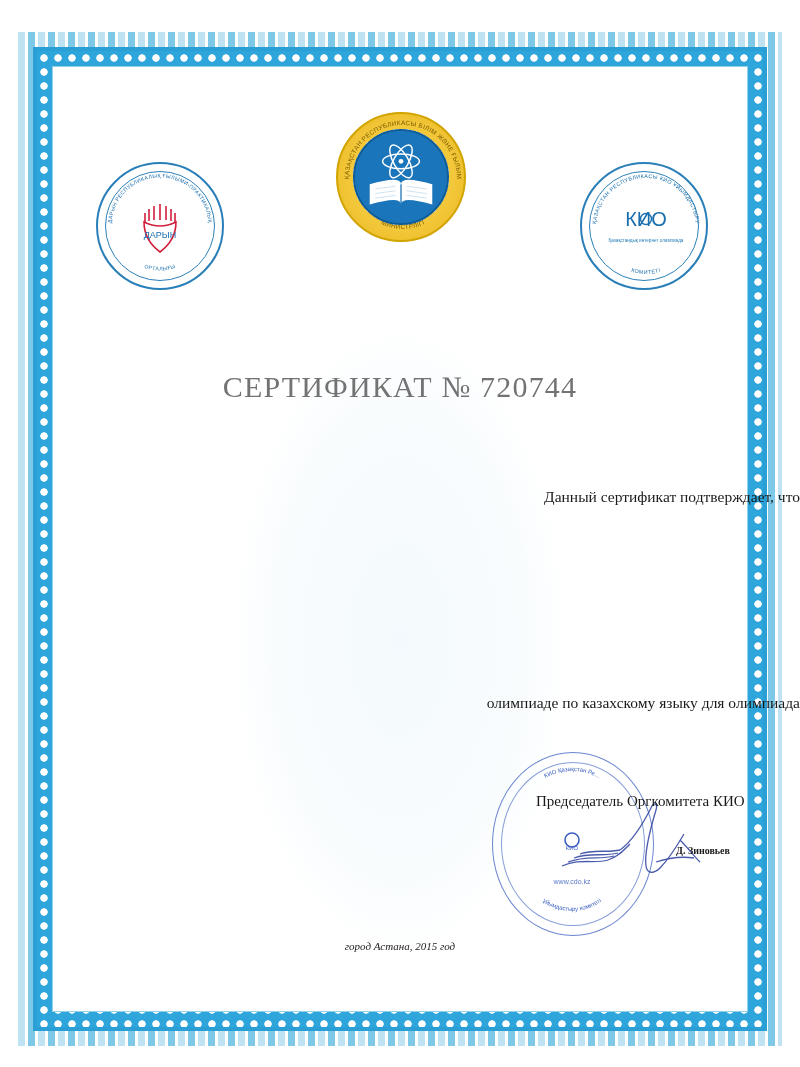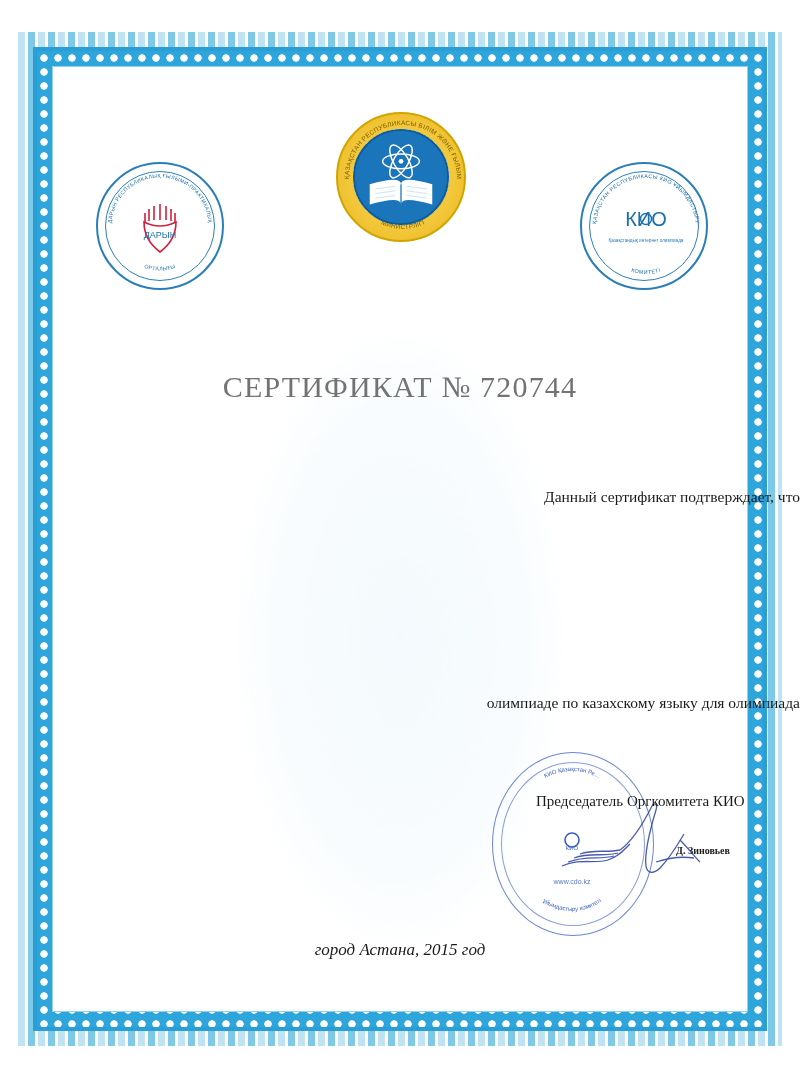--- a/index.html
+++ b/index.html
@@ -183,21 +183,21 @@
   .line-1 { top: 488px; font-size: 15.5px; }
   .line-2 { top: 560px; font-size: 15.5px; }
   .line-3 { top: 630px; font-size: 15.5px; }
   .line-4 { top: 694px; font-size: 15.5px; }
 
   .place-date {
     position: absolute;
     left: 0; right: 0;
     top: 940px;
     text-align: center;
-    font-size: 17px;
+    font-size: 11px;
     font-style: italic;
     color: #1a1a1a;
   }
 
   
   .sign-title {
     position: absolute;
     left: 536px;
     top: 793px;
     font-size: 15px;

